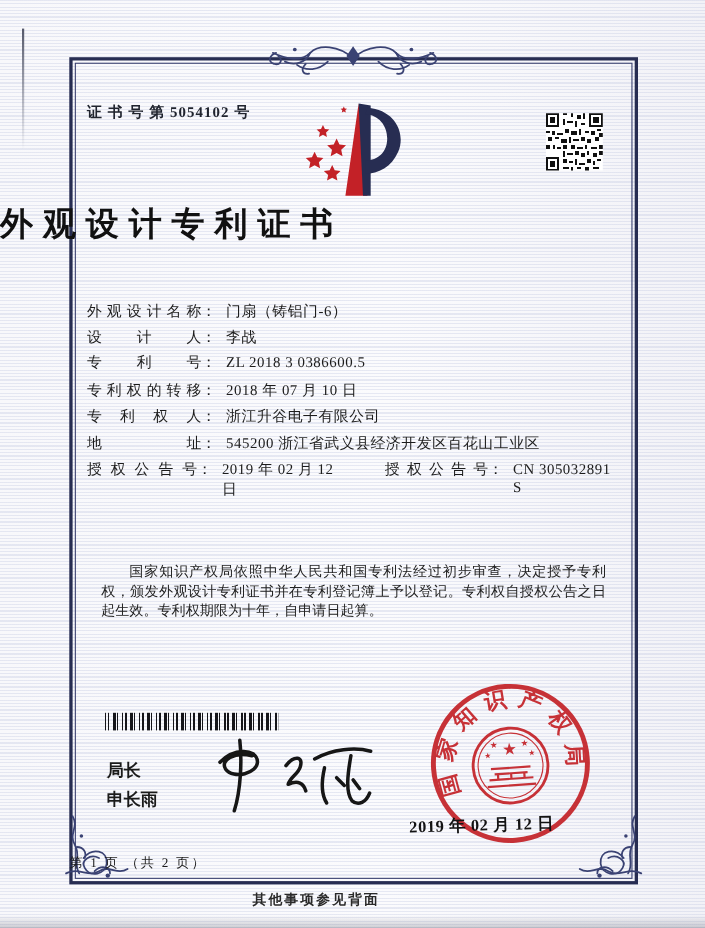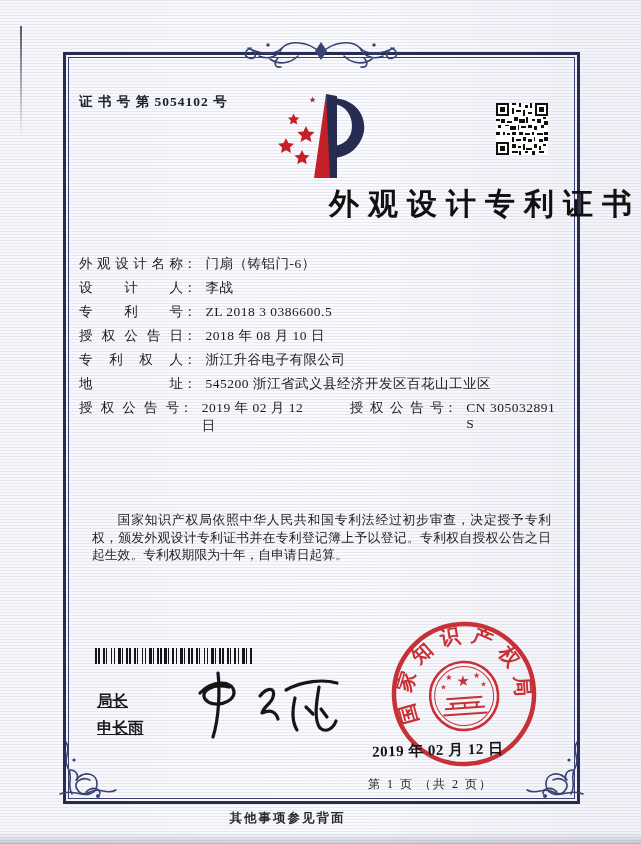--- a/index.html
+++ b/index.html
@@ -11,41 +11,41 @@
     font-family:"Liberation Serif","DejaVu Serif",serif;
     color:#1c1c1c;
   }
   .edge-shadow{position:absolute;left:20px;top:26px;width:2px;height:110px;
     background:linear-gradient(180deg,#55596b,rgba(85,89,107,0));}
   .bottom-edge{position:absolute;left:0;bottom:0;width:100%;height:12px;
     background:linear-gradient(180deg,rgba(120,120,130,0) 0%,rgba(110,112,125,.28) 85%,rgba(90,92,105,.4) 100%);}
   .frame{position:absolute;left:63px;top:52px;width:511px;height:746px;border:3px solid #272d52;}
   .frame-inner{position:absolute;inset:2px;border:1px solid #3a4170;}
   .cert-no{position:absolute;left:79px;top:93px;font-size:13.5px;letter-spacing:1px;color:#20242e;font-weight:bold;}
-  .title{position:absolute;left:0;top:184px;width:641px;text-align:right;
+  .title{position:absolute;left:0;top:184px;width:641px;text-align:left;
     font-size:30px;font-weight:700;letter-spacing:9px;color:#111;}
   .fields{position:absolute;left:79px;top:255px;width:484px;display:flex;flex-direction:column;gap:1px;}
   .frow{display:flex;align-items:baseline;height:23px;font-size:13.5px;}
   .flabel{display:inline-block;width:104px;text-align:justify;text-align-last:justify;font-weight:400;}
   .fcolon{display:inline-block;margin-right:9px;}
-  .fvalue{letter-spacing:.5px;}
+  .fvalue{letter-spacing:.5px;margin-top:19px;}
   .grant-pair2{margin-left:33px;display:flex;align-items:baseline;}
   .grant-pair2 .flabel{width:98px;}
   .notice{position:absolute;left:79px;top:499px;width:485px;font-size:12.8px;line-height:17.6px;
     text-align:justify;color:#222;}
   .notice p{margin:13px;text-indent:2em;}
   .barcode{position:absolute;left:95px;top:648px;width:158px;height:16px;
     background:repeating-linear-gradient(90deg,#15151a 0 1.5px,transparent 1.5px 3px,#15151a 3px 4.5px,transparent 4.5px 7.5px,#15151a 7.5px 10px,transparent 10px 11px,#15151a 11px 12px,transparent 12px 15.5px);}
   .signer{position:absolute;left:97px;top:687px;font-size:15.5px;line-height:27px;font-weight:600;
-    font-family:"Liberation Sans","DejaVu Sans",sans-serif;color:#1b1b1b;text-decoration:underline;}
+    font-family:"Liberation Sans","DejaVu Sans",sans-serif;color:#1b1b1b;}
   .signature{position:absolute;left:148px;top:660px;}
   .seal{position:absolute;left:386px;top:616px;transform:rotate(-4deg);}
   .seal-date{position:absolute;left:372px;top:741px;font-size:15px;font-weight:700;letter-spacing:.5px;
     color:#131313;transform:rotate(-1.5deg);}
-  .page-info{position:absolute;left:63px;top:776px;width:430px;text-align:right;font-size:12px;letter-spacing:2px;}
+  .page-info{position:absolute;left:63px;top:776px;width:430px;text-align:left;font-size:12px;letter-spacing:2px;}
   .back-note{position:absolute;left:0;top:810px;width:575px;text-align:center;font-size:12.5px;font-weight:700;letter-spacing:2px;color:#2a2a2a;}
   .logo{position:absolute;left:268px;top:88px;}
   .qr{position:absolute;left:496px;top:103px;}
   .ornament-top{position:absolute;left:238px;top:36px;}
   .ornament-bl{position:absolute;left:56px;top:740px;}
   .ornament-br{position:absolute;left:525px;top:740px;transform:scaleX(-1);}
 </style>
 </head>
 <body>
 
@@ -194,23 +194,23 @@
       <span class="flabel">设计人</span>
         <span class="fcolon">：</span>
         <span class="fvalue">李战</span>
     </div>
     <div class="frow">
       <span class="flabel">专利号</span>
         <span class="fcolon">：</span>
         <span class="fvalue">ZL 2018 3 0386600.5</span>
     </div>
     <div class="frow">
-      <span class="flabel">授权公告日</span>
-        <span class="fcolon">：</span>
-        <span class="fvalue">2018 年 08 月 10 日</span>
+      <span class="flabel">专利权的转移</span>
+        <span class="fcolon">：</span>
+        <span class="fvalue">2018 年 07 月 10 日</span>
     </div>
     <div class="frow">
       <span class="flabel">专利权人</span>
         <span class="fcolon">：</span>
         <span class="fvalue">浙江升谷电子有限公司</span>
     </div>
     <div class="frow">
       <span class="flabel">地址</span>
         <span class="fcolon">：</span>
         <span class="fvalue">545200 浙江省武义县经济开发区百花山工业区</span>

